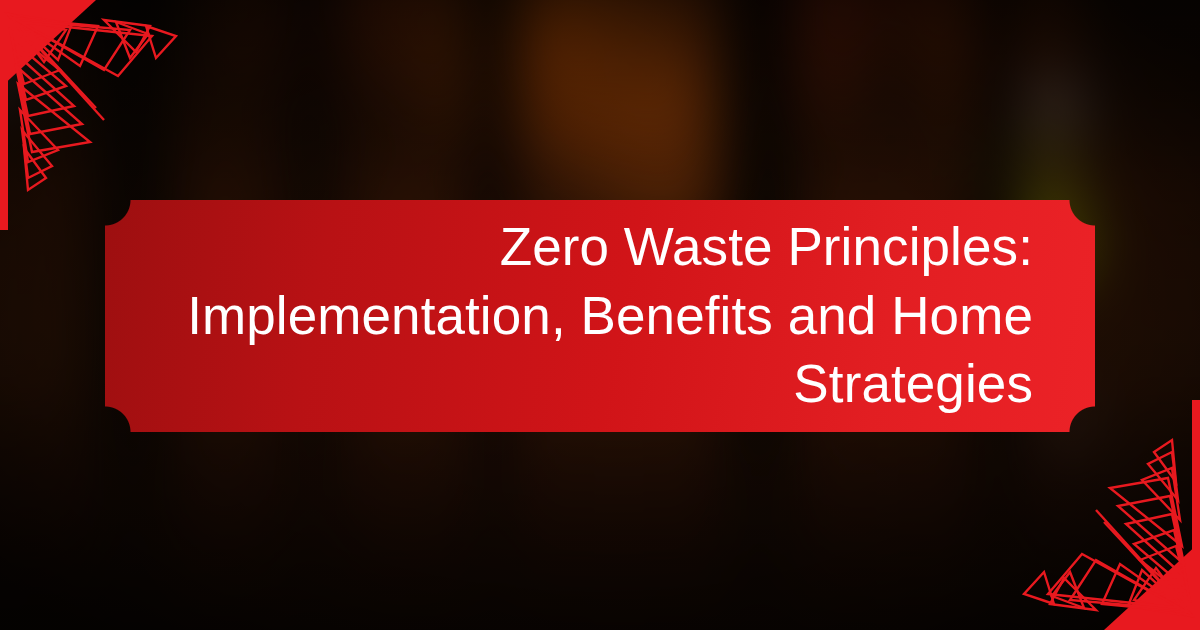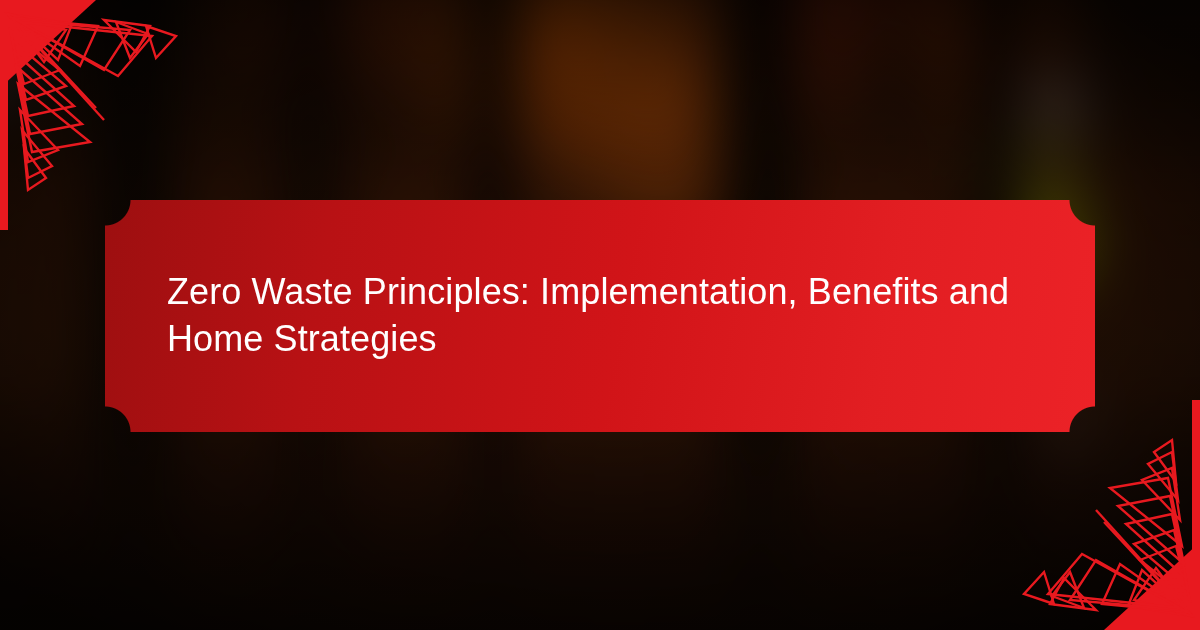--- a/index.html
+++ b/index.html
@@ -137,24 +137,24 @@
       radial-gradient(circle 26px at 0 0,        transparent 25px, #000 26px),
       radial-gradient(circle 26px at 100% 0,     transparent 25px, #000 26px),
       radial-gradient(circle 26px at 0 100%,     transparent 25px, #000 26px),
       radial-gradient(circle 26px at 100% 100%,  transparent 25px, #000 26px);
     mask-composite: intersect;
   }
 
   .banner-title {
     width:100%;
     padding:0 62px;
-    text-align:left;
+    text-align:right;
     color:#ffffff;
     font-family:"Liberation Sans", sans-serif;
-    font-size:36px;
+    font-size:53px;
     font-weight:400;
     line-height:1.30;
     letter-spacing:.1px;
     text-rendering:optimizeLegibility;
   }
 </style>
 </head>
 <body>
 
 <div id="stage">

